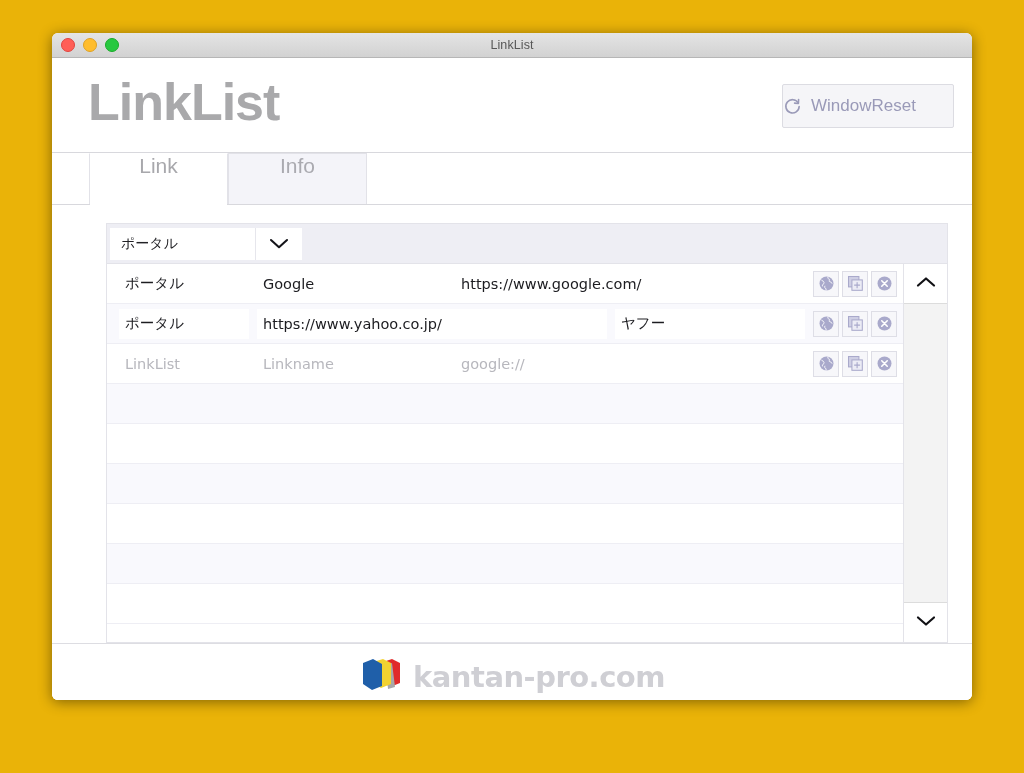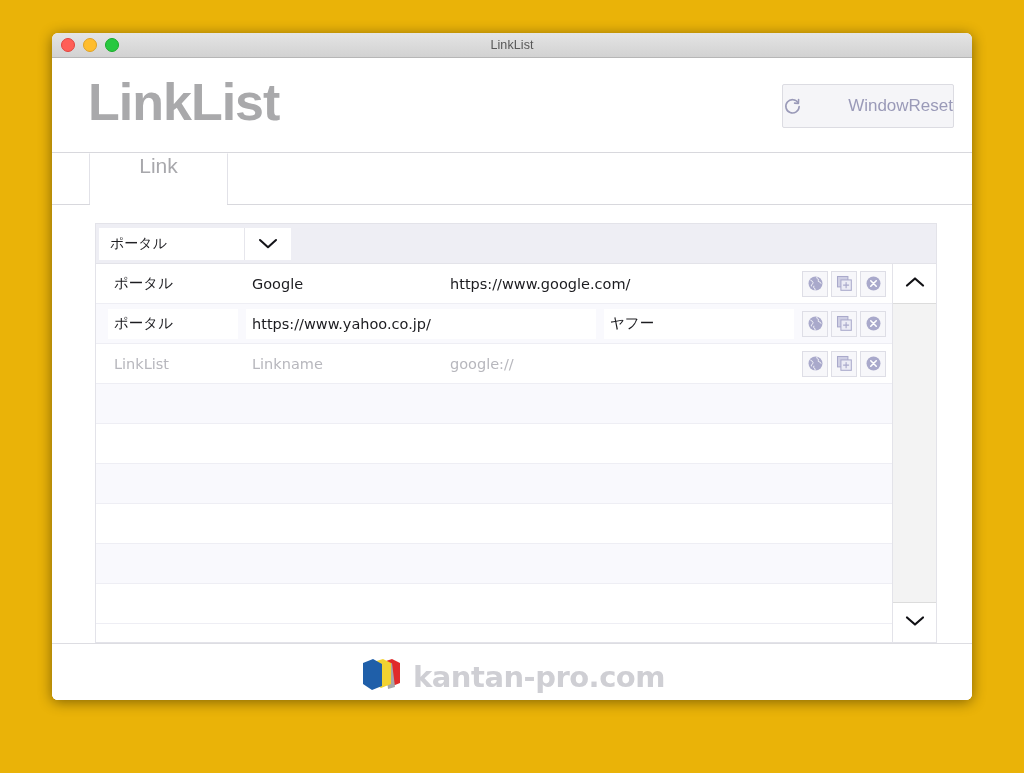--- a/index.html
+++ b/index.html
@@ -97,21 +97,21 @@
     position: absolute;
     right: 18px;
     top: 26px;
     width: 170px;
     height: 42px;
     background: #f5f5f8;
     border: 1px solid #dcdce2;
     border-radius: 2px;
     display: flex;
     align-items: center;
-    justify-content: space-between;
+    justify-content: flex-start;
     gap: 9px;
     cursor: pointer;
   }
   .reset-btn .reset-label {
     font-size: 17px;
     color: #9a9ab8;
     font-family: "Liberation Sans", sans-serif;
   }
   .refresh-icon svg { display: block; }
 
@@ -161,21 +161,21 @@
     left: 0; right: 0; bottom: -1px;
     height: 1px;
     background: #ffffff;
   }
 
   
   .app-body {
     flex: 1 1 auto;
     position: relative;
     background: #ffffff;
-    padding: 18px 38px 0 43px;
+    padding: 18px 38px 0 54px;
     box-sizing: border-box;
     text-align: right;
   }
 
   .panel {
     position: relative;
     width: 842px;
     height: 420px;
     border: 1px solid #e3e3e9;
     box-sizing: border-box;
@@ -357,20 +357,23 @@
               <path d="M16.4 2.6 L16.2 6.8 L12.2 6.4" fill="none" stroke="#9a9ab8" stroke-width="1.7" stroke-linecap="round" stroke-linejoin="round"></path>
             </svg>
           </span>
           <span class="reset-label">WindowReset</span>
         </div>
       </div>
 
       <div class="tabbar">
         <div class="tab active">
           <span>Link</span>
+        </div>
+        <div class="tab inactive">
+          <span>Info</span>
         </div>
       </div>
 
       <div class="app-body">
         <div class="panel">
 
           <div class="filterbar">
             <div class="select-wrap">
               <span class="select-value">ポータル</span>
               <span class="select-arrow">

